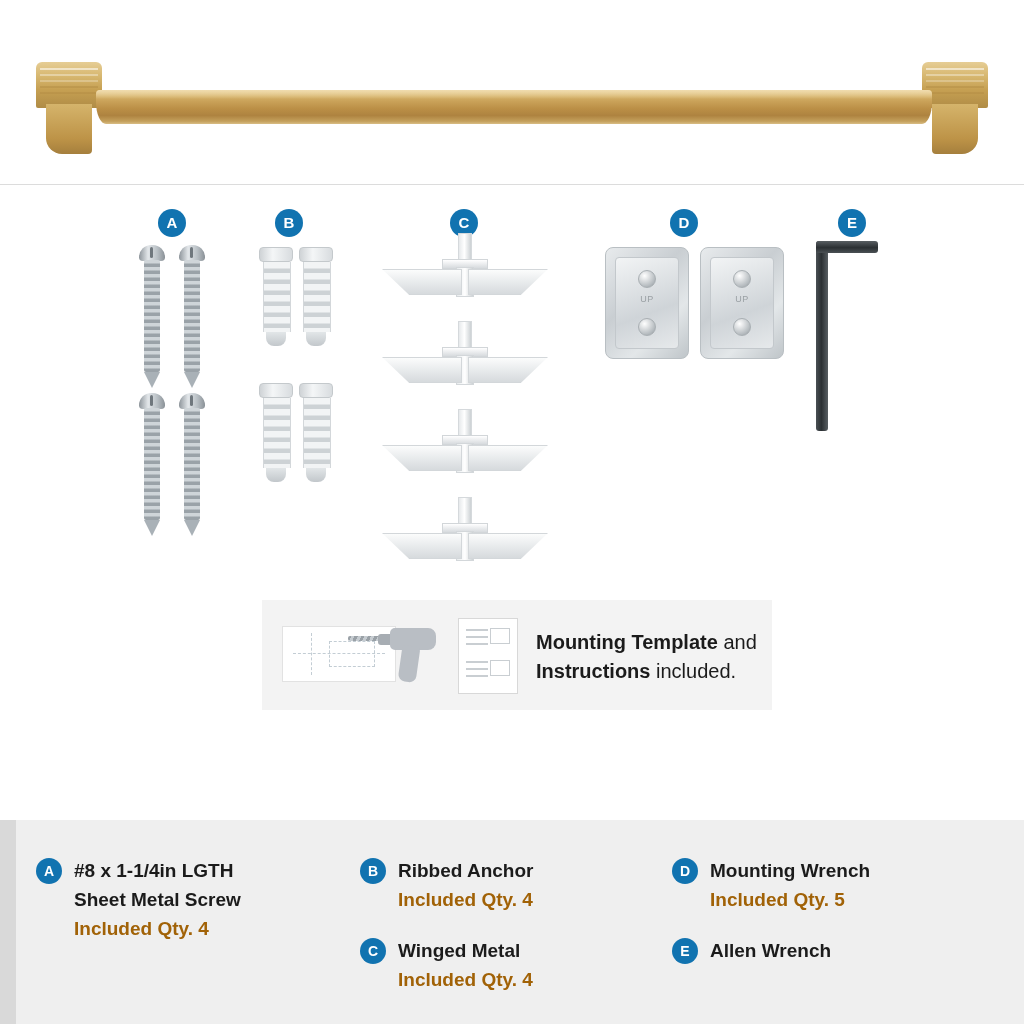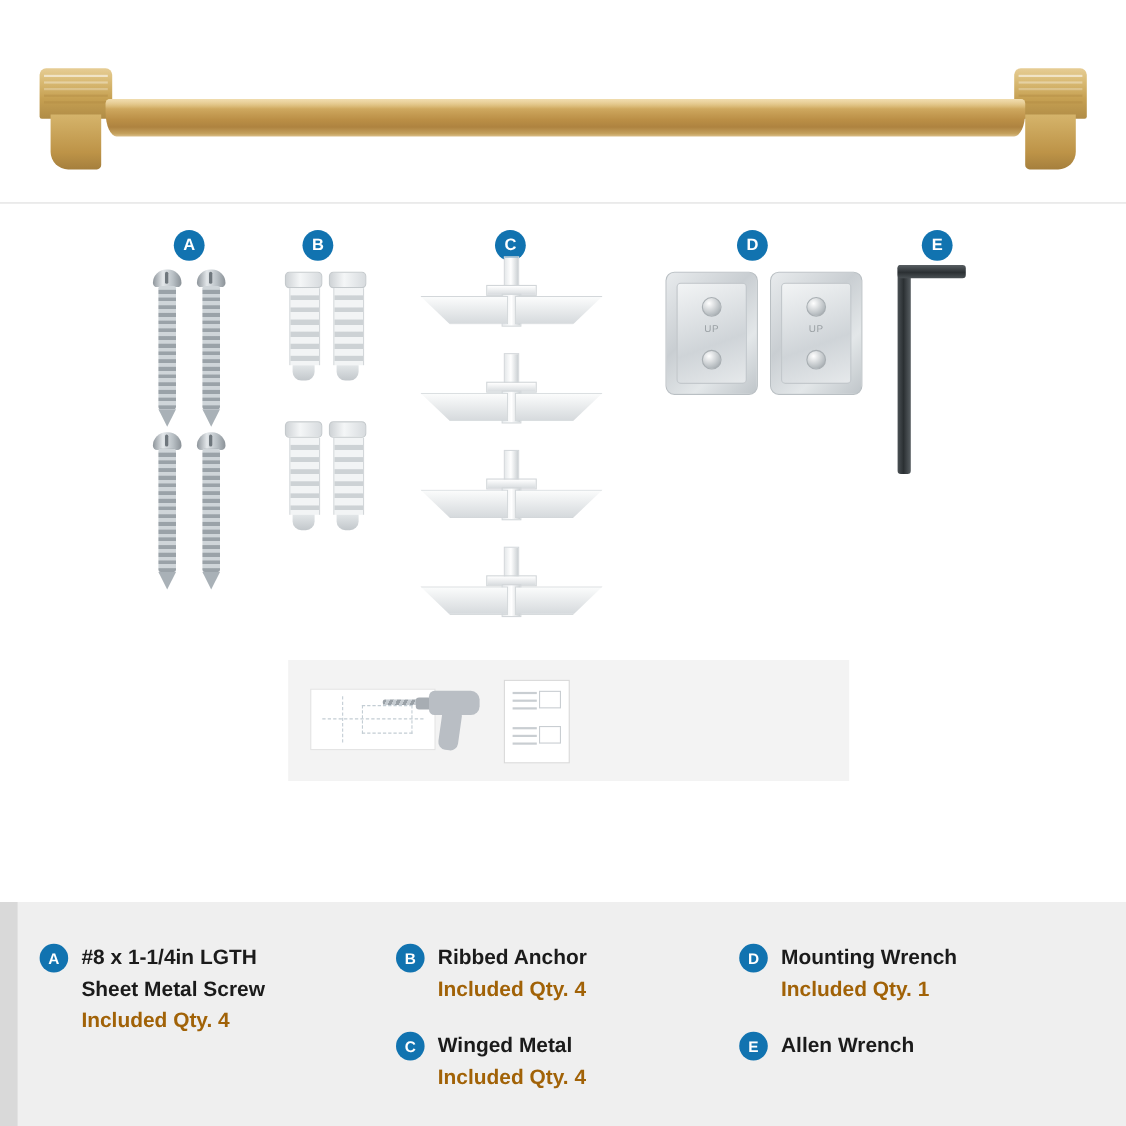--- a/index.html
+++ b/index.html
@@ -523,20 +523,28 @@
     <div class="tpl-doc">
       <div class="ln" style="top:10px; width:22px;"></div>
       <div class="ln" style="top:17px; width:22px;"></div>
       <div class="ln" style="top:24px; width:22px;"></div>
       <div class="bx" style="top:9px;"></div>
       <div class="ln" style="top:42px; width:22px;"></div>
       <div class="ln" style="top:49px; width:22px;"></div>
       <div class="ln" style="top:56px; width:22px;"></div>
       <div class="bx" style="top:41px;"></div>
     </div>
+    <div class="tpl-text">
+      <div>
+        <b>Mounting Template</b><span> and</span>
+      </div>
+      <div>
+        <b>Instructions</b><span> included.</span>
+      </div>
+    </div>
   </div>
 
 
   <div class="footer-body">
     <div class="accent"></div>
 
     <div class="legend-item" style="left:36px; top:36px;">
       <div class="lbadge">A</div>
       <div class="ltext">
         <span style="white-space:pre-line;">#8 x 1-1/4in LGTH
@@ -558,21 +566,21 @@
       <div class="ltext">
         <span>Winged Metal</span>
         <span class="lqty">Included Qty. 4</span>
       </div>
     </div>
 
     <div class="legend-item" style="left:672px; top:36px;">
       <div class="lbadge">D</div>
       <div class="ltext">
         <span>Mounting Wrench</span>
-        <span class="lqty">Included Qty. 1</span>
+        <span class="lqty">Included Qty. 5</span>
       </div>
     </div>
 
     <div class="legend-item" style="left:672px; top:116px;">
       <div class="lbadge">E</div>
       <div class="ltext">
         <span>Allen Wrench</span>
       </div>
     </div>
   </div>

